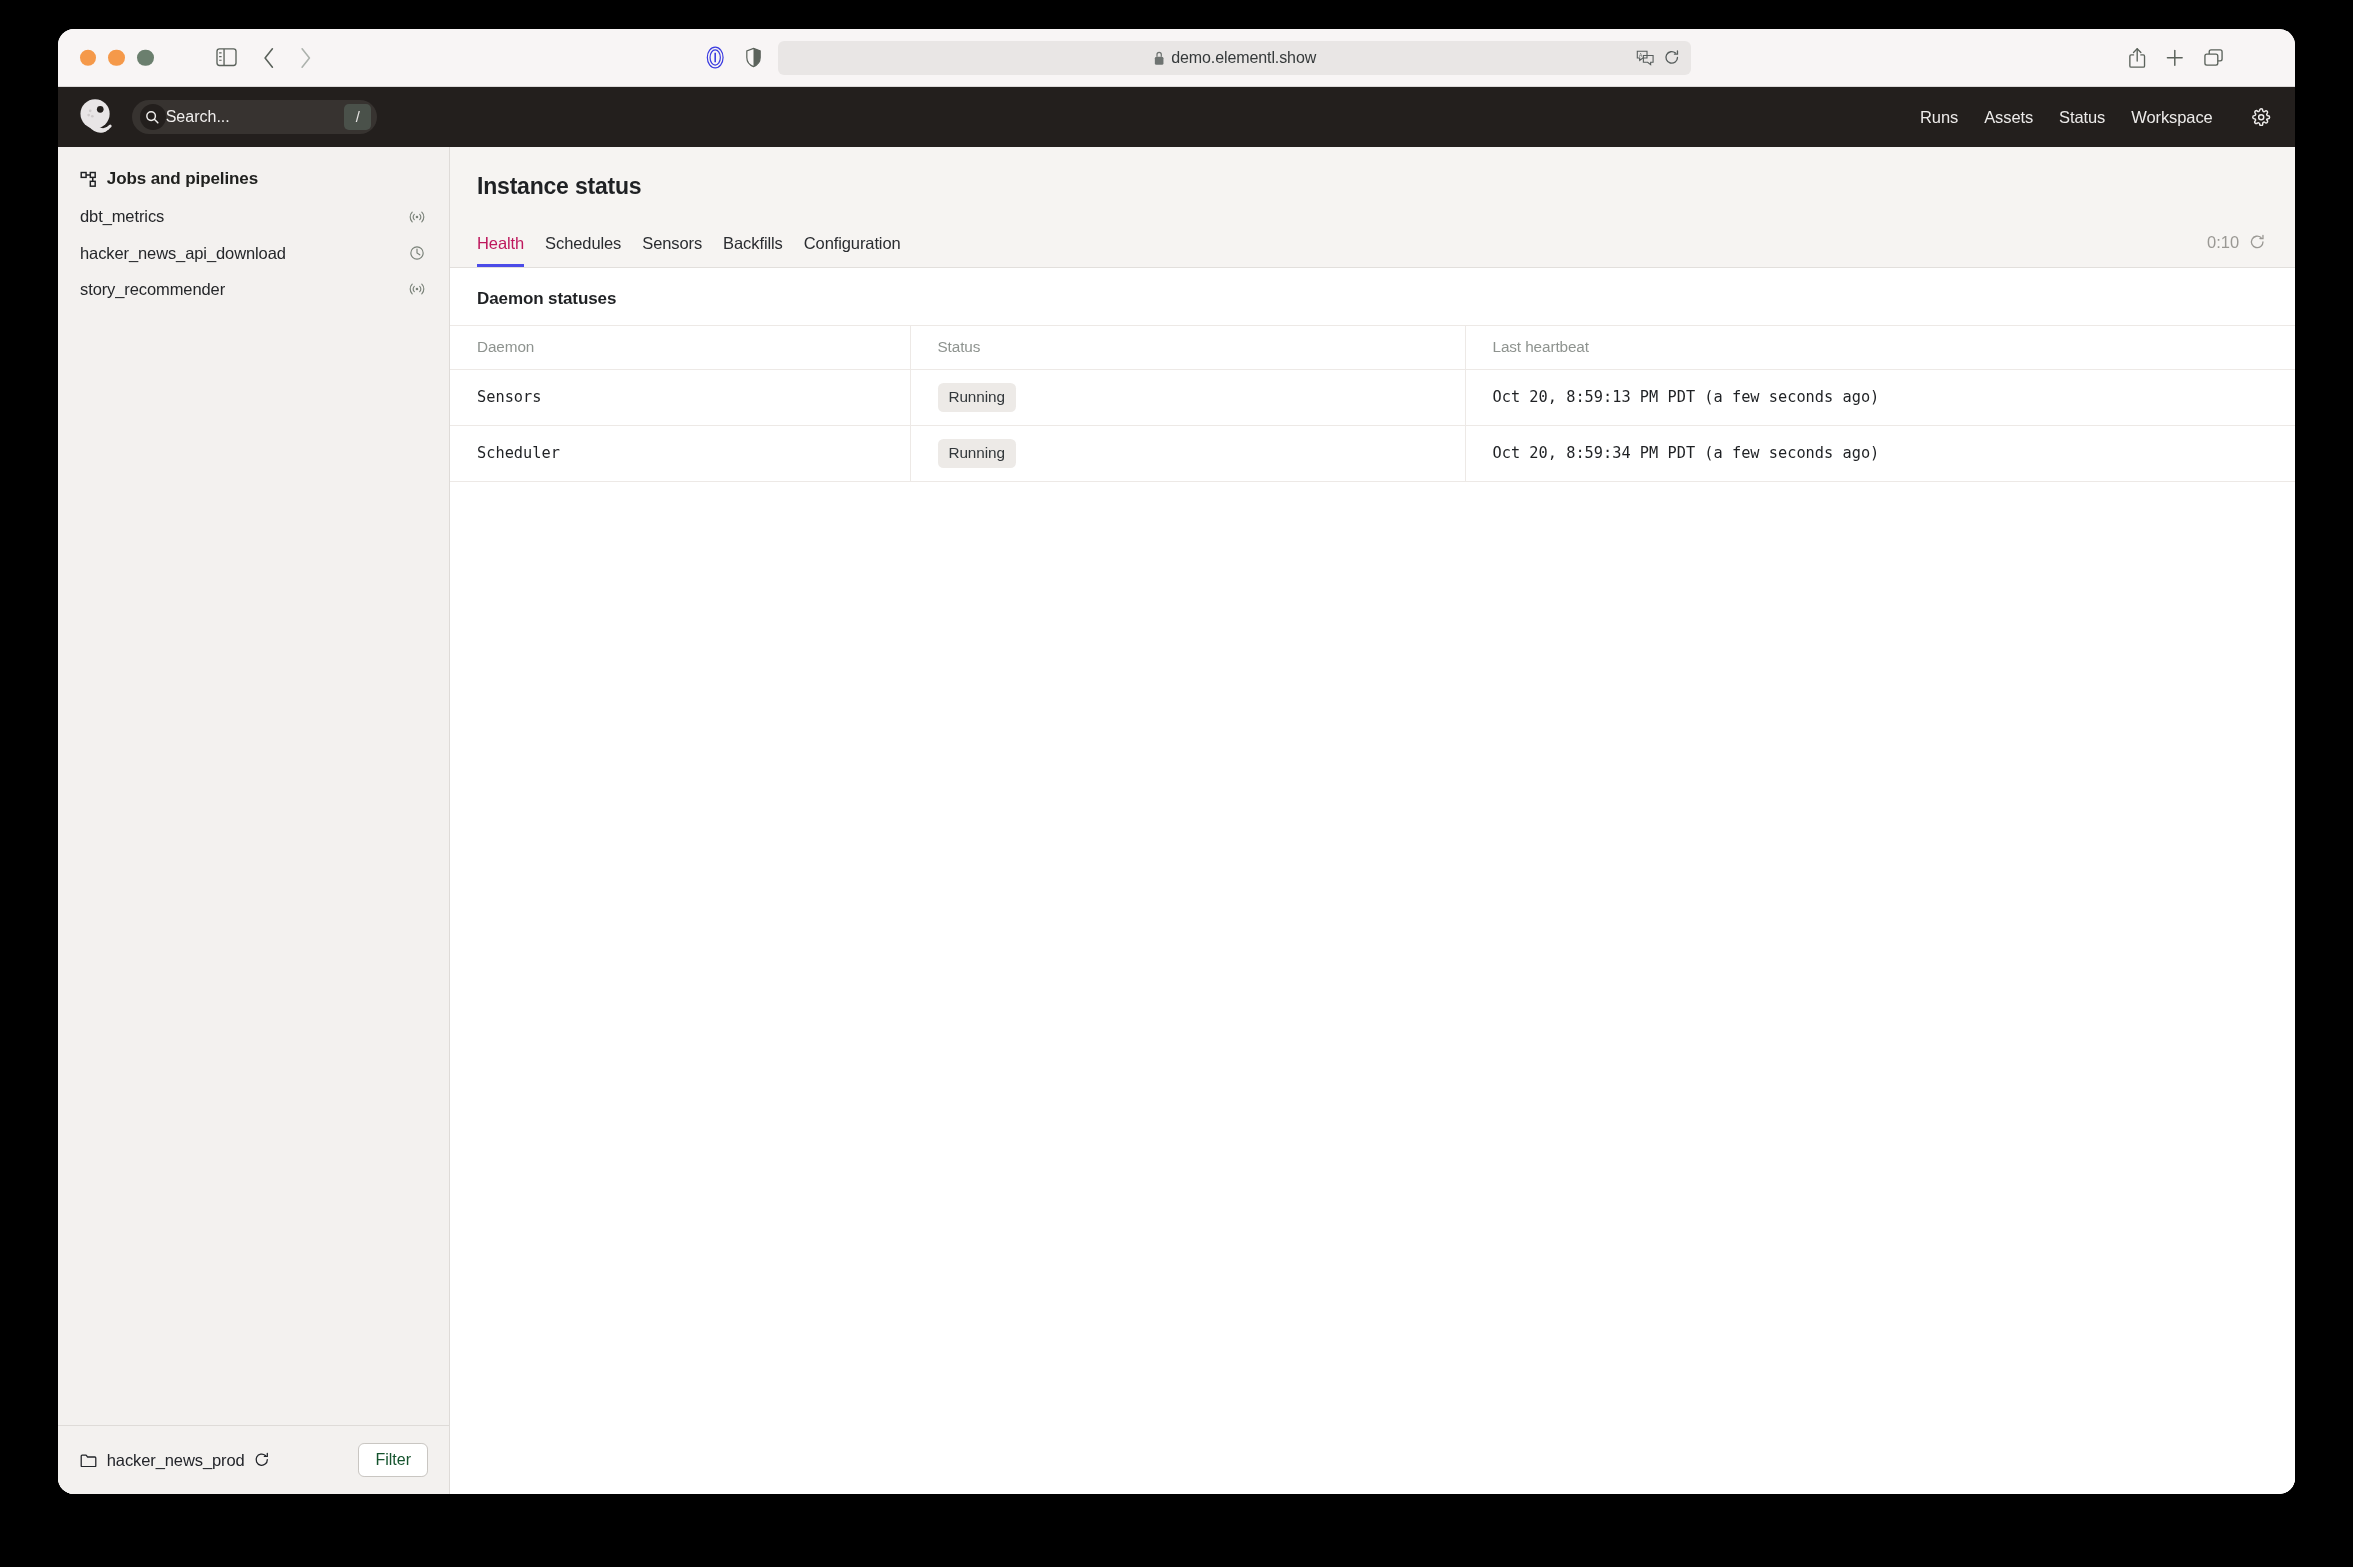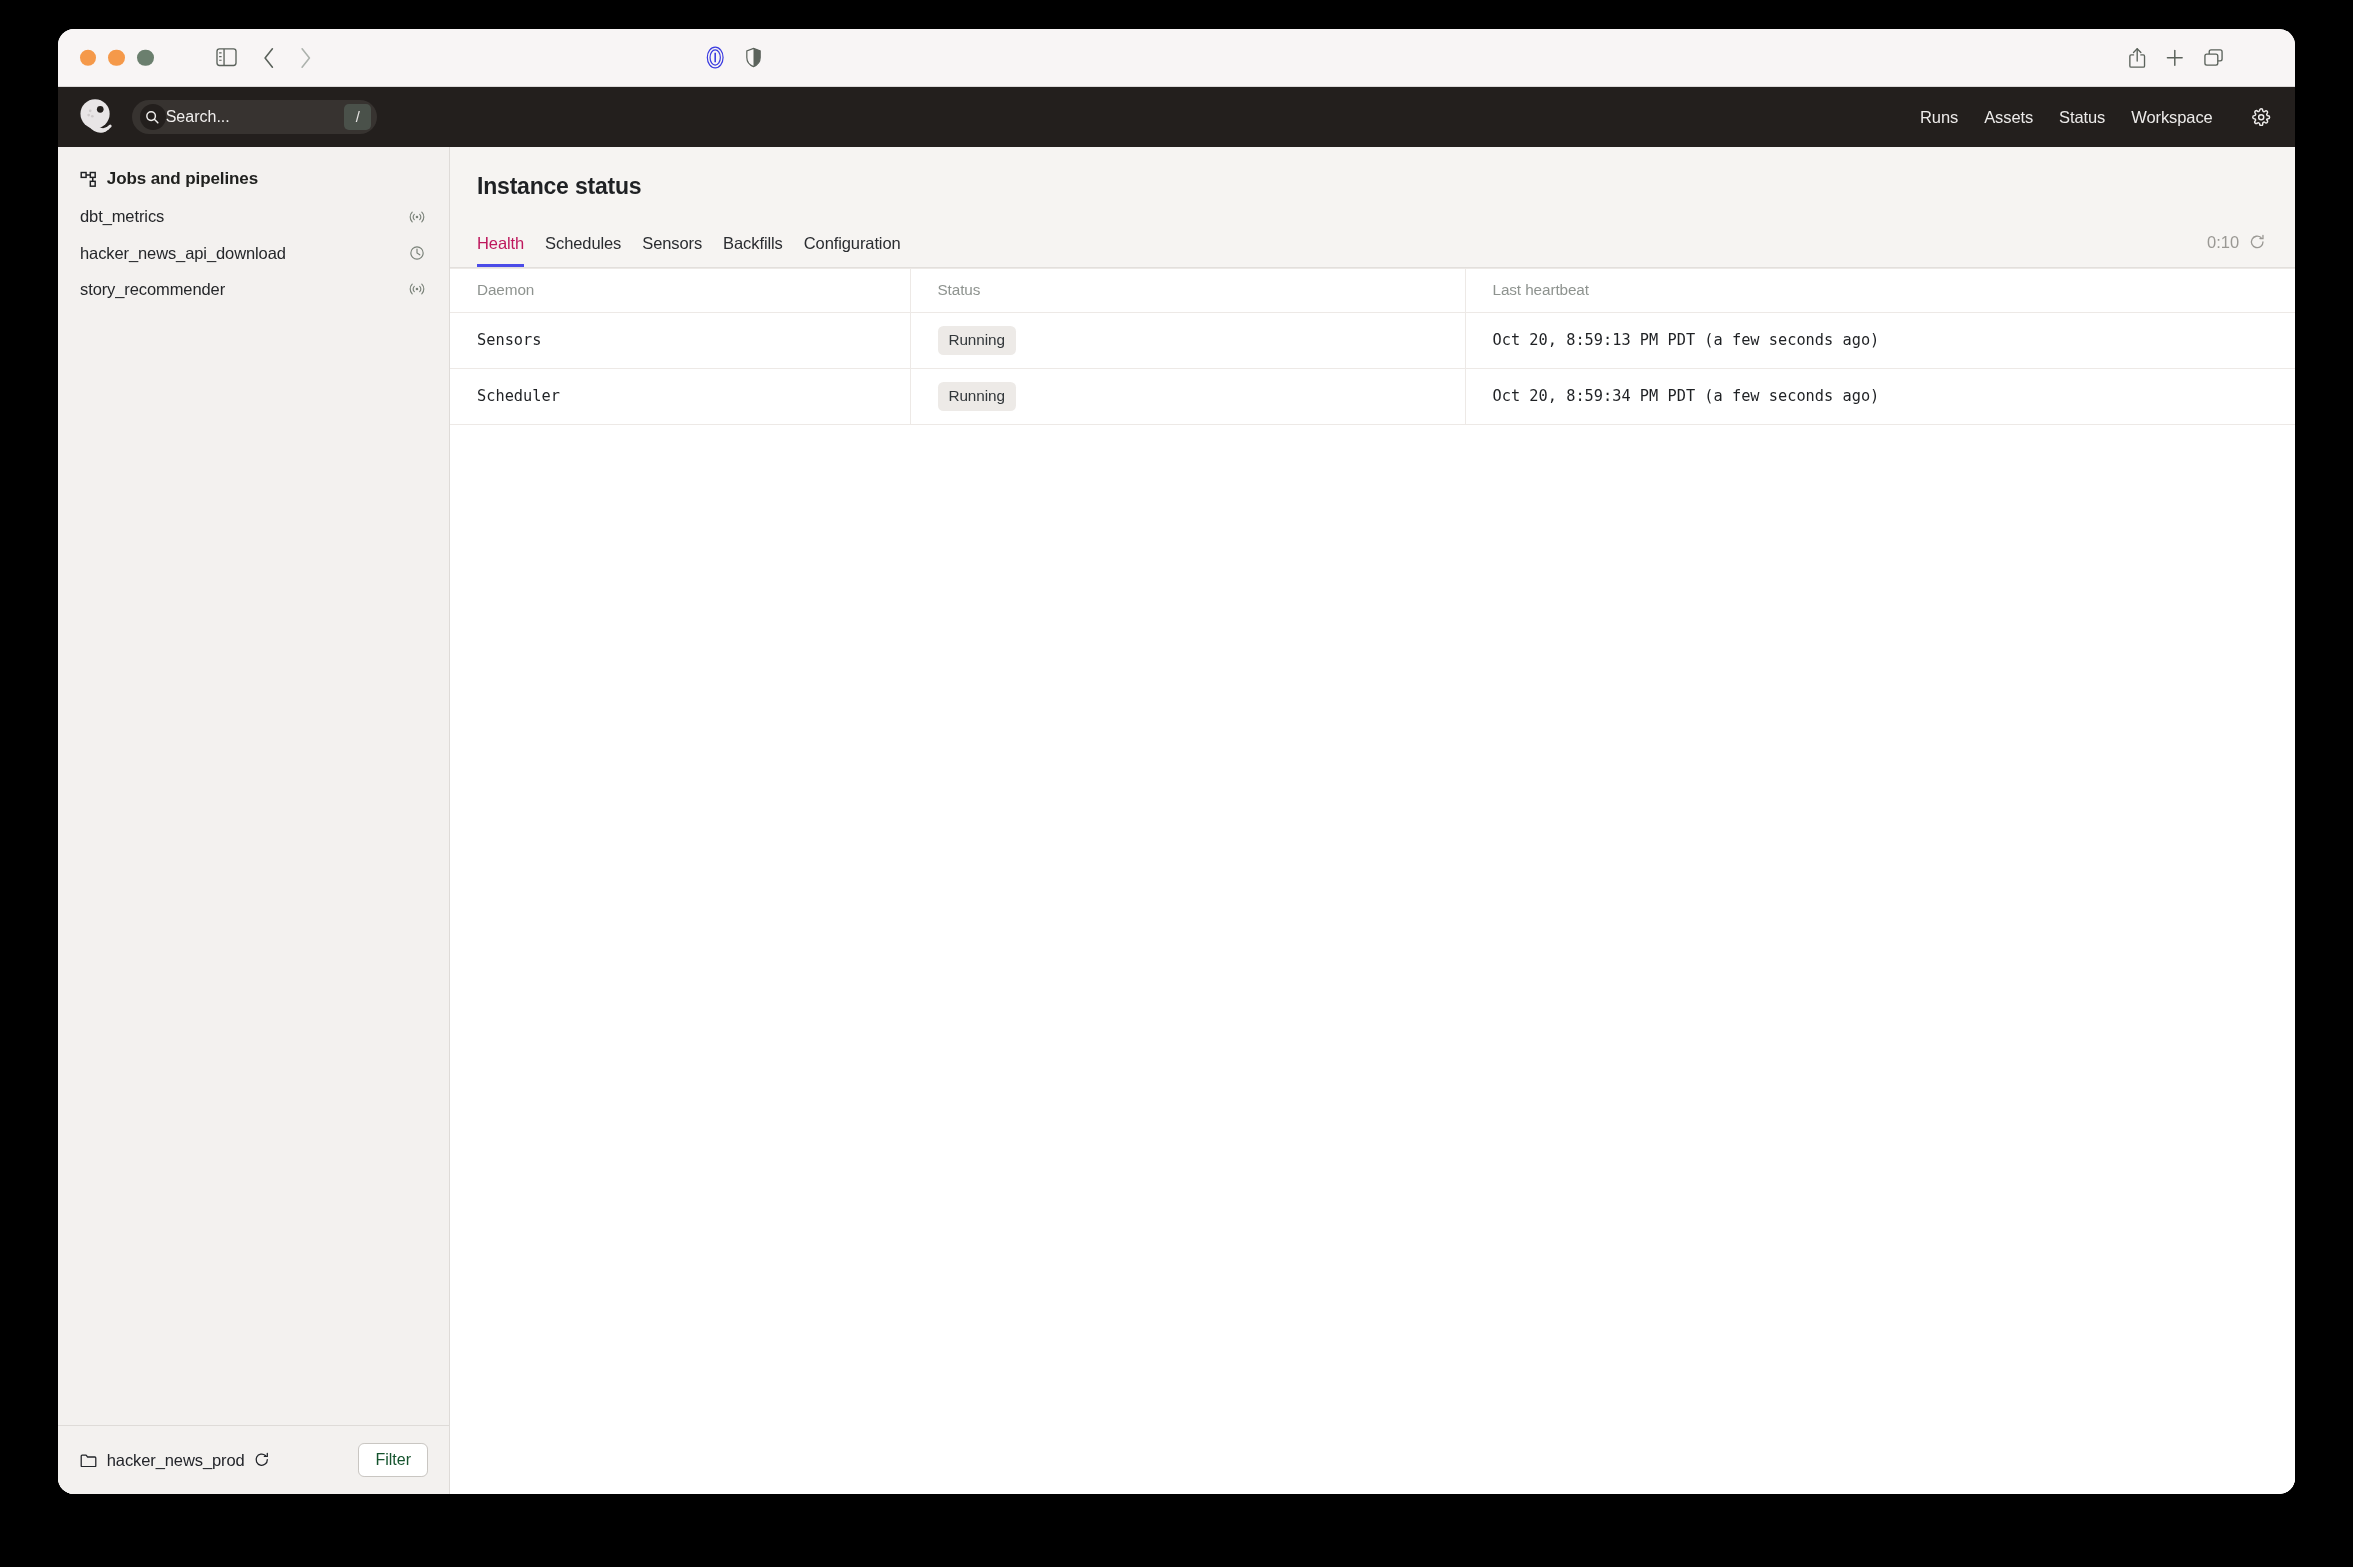--- a/index.html
+++ b/index.html
@@ -365,20 +365,44 @@
       </svg>
     </div>
 
     <div class="tb-icon-btn" id="shield-btn">
       <svg width="17" height="21" viewBox="0 0 28 34" fill="none" stroke="currentColor" stroke-width="2">
         <path d="M14 2 L25 6 V17 C25 25 19 30 14 32 C9 30 3 25 3 17 V6 Z"></path>
         <path d="M14 2 L25 6 V17 C25 25 19 30 14 32 Z" fill="currentColor" stroke="none"></path>
       </svg>
     </div>
 
+    <div id="address-bar">
+      <span style="display:flex;align-items:center;color:#6E7371;">
+        <svg width="12.3" height="16" viewBox="0 0 20 26" fill="none" stroke="currentColor" stroke-width="2">
+          <rect x="3" y="11" width="14" height="13" rx="2.5" fill="currentColor" stroke="none"></rect>
+          <path d="M6.5 11 V7.5 a3.5 3.5 0 0 1 7 0 V11"></path>
+        </svg>
+      </span>
+      <span class="url-text">demo.elementl.show</span>
+      <span id="addr-right-icons">
+        <span style="display:flex;">
+          <svg width="18.4" height="17" viewBox="0 0 30 28" fill="none" stroke="currentColor" stroke-width="1.8">
+            <path d="M2 3 h16 v11 h-7 l-5 4 v-4 h-4 z"></path>
+            <path d="M12 10 h16 v11 h-4 v4 l-5 -4 h-7 z"></path>
+            <text x="5" y="12" font-size="8" fill="currentColor" stroke="none" font-family="Liberation Sans, sans-serif">A</text>
+          </svg>
+        </span>
+        <span style="display:flex;">
+          <svg width="16" height="17" viewBox="0 0 26 28" fill="none" stroke="currentColor" stroke-width="2.2" stroke-linecap="round">
+            <path d="M22 13 a9.5 9.5 0 1 1 -3.2 -7.1"></path>
+            <polyline points="22,2.5 22,7.5 17,7.5" fill="none"></polyline>
+          </svg>
+        </span>
+      </span>
+    </div>
 
     <div class="tb-icon-btn" id="share-btn">
       <svg width="18.4" height="22" viewBox="0 0 30 36" fill="none" stroke="currentColor" stroke-width="2.2" stroke-linecap="round" stroke-linejoin="round">
         <path d="M9 13 H5 a2 2 0 0 0 -2 2 v16 a2 2 0 0 0 2 2 h20 a2 2 0 0 0 2 -2 V15 a2 2 0 0 0 -2 -2 h-4"></path>
         <line x1="15" y1="3" x2="15" y2="23"></line>
         <polyline points="9,9 15,3 21,9"></polyline>
       </svg>
     </div>
 
     <div class="tb-icon-btn" id="new-tab-btn">
@@ -522,20 +546,21 @@
             <span id="refresh-countdown">0:10</span>
             <span style="display:flex;">
               <svg width="17" height="17" viewBox="0 0 26 28" fill="none" stroke="currentColor" stroke-width="2.2" stroke-linecap="round">
                 <path d="M22 13 a9.5 9.5 0 1 1 -3.2 -7.1"></path>
                 <polyline points="22,2.5 22,7.5 17,7.5"></polyline>
               </svg>
             </span>
           </div>
         </div>
 
+        <div id="section-title">Daemon statuses</div>
 
         <table id="daemon-table">
           <thead>
             <tr>
               <th class="col-daemon">Daemon</th>
               <th class="col-status">Status</th>
               <th>Last heartbeat</th>
             </tr>
           </thead>
           <tbody>

